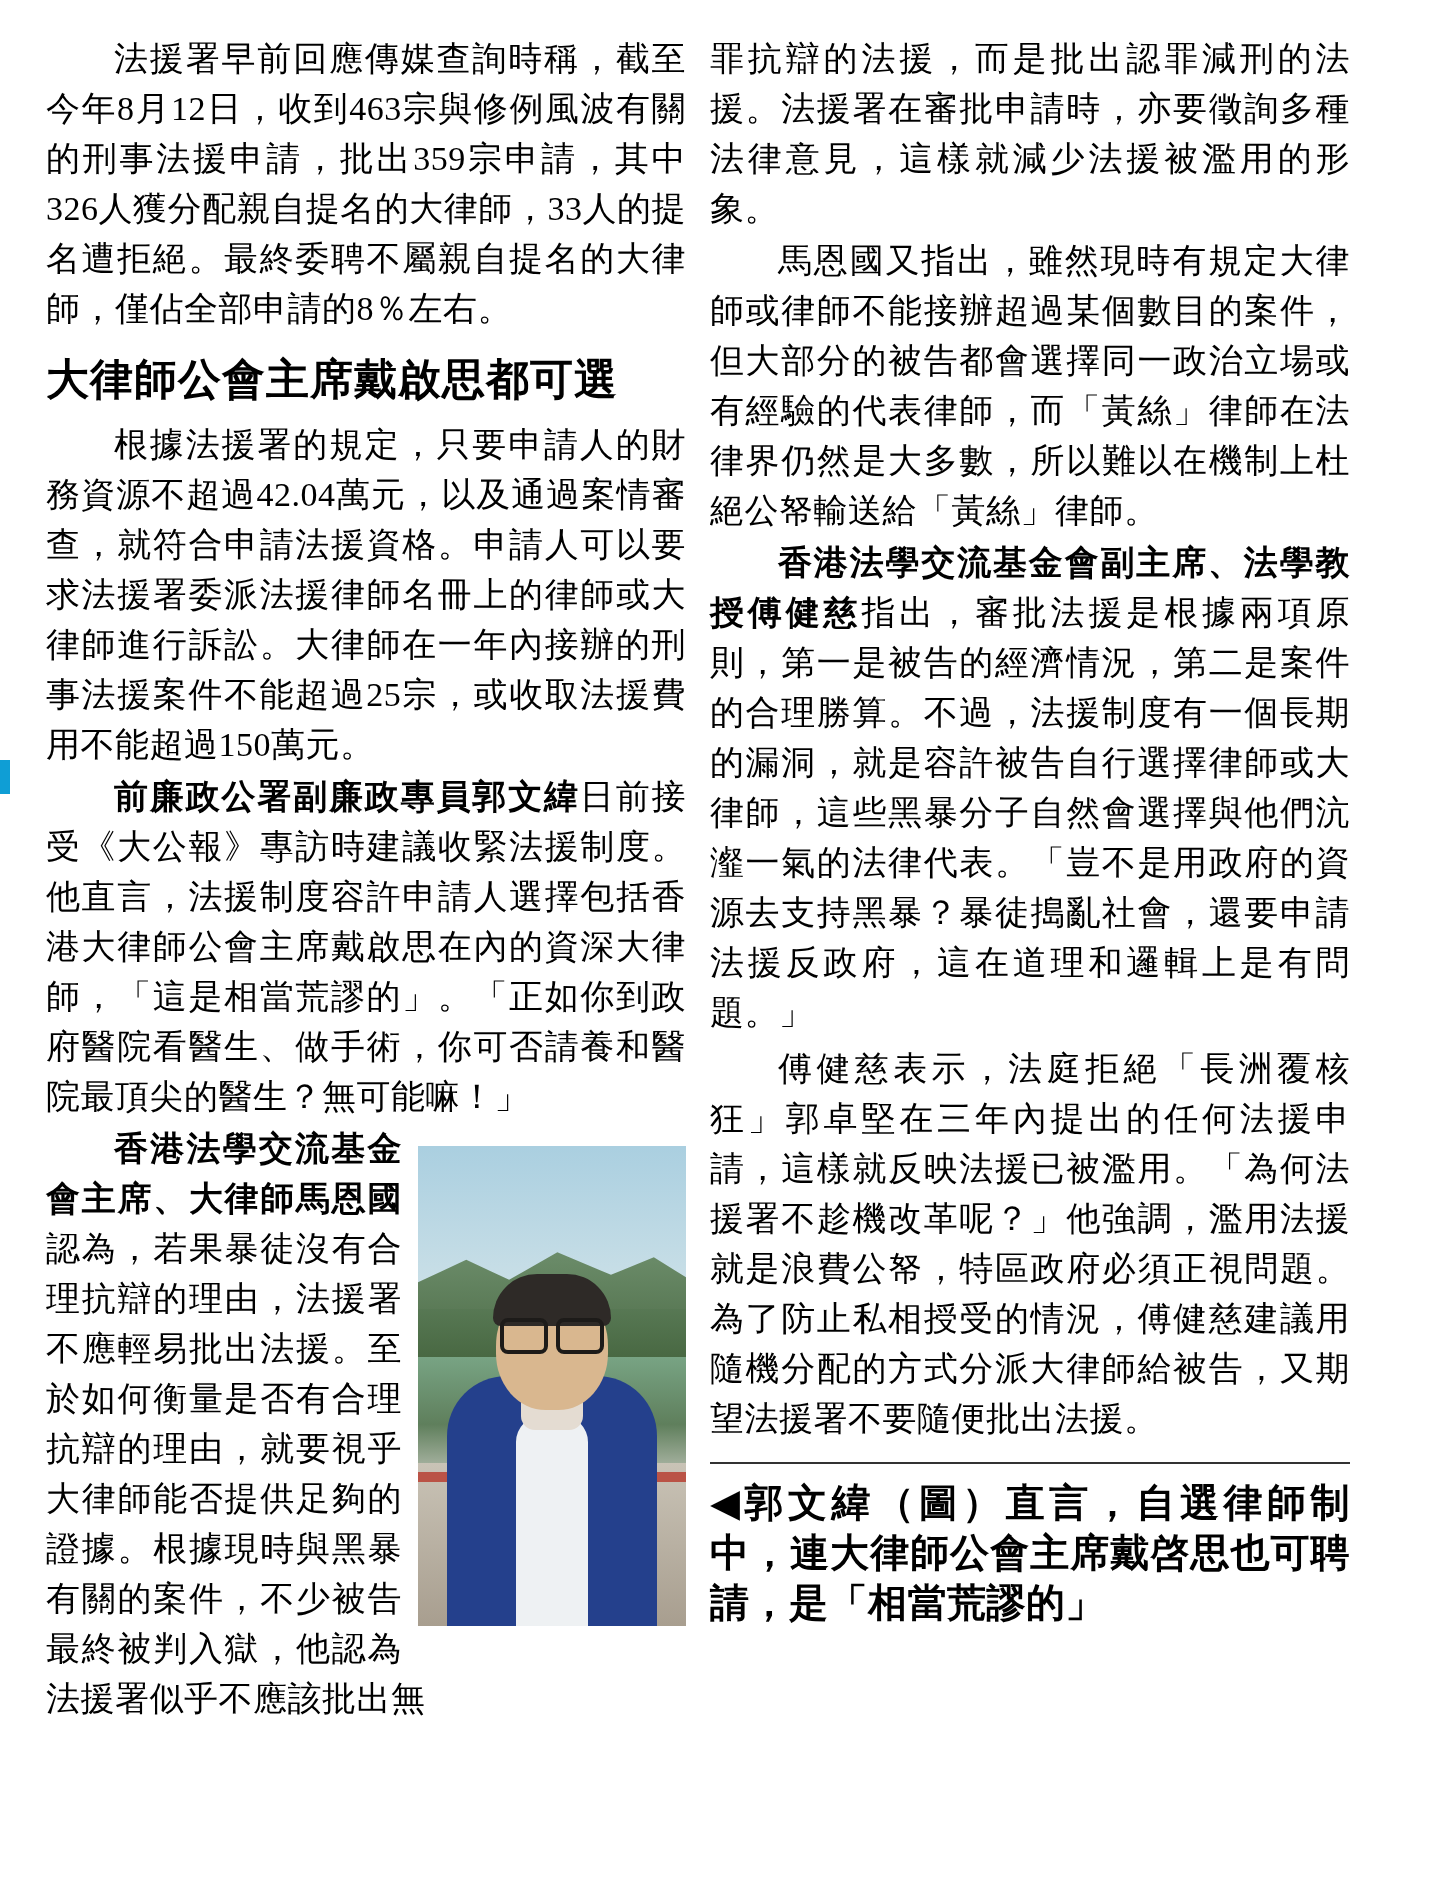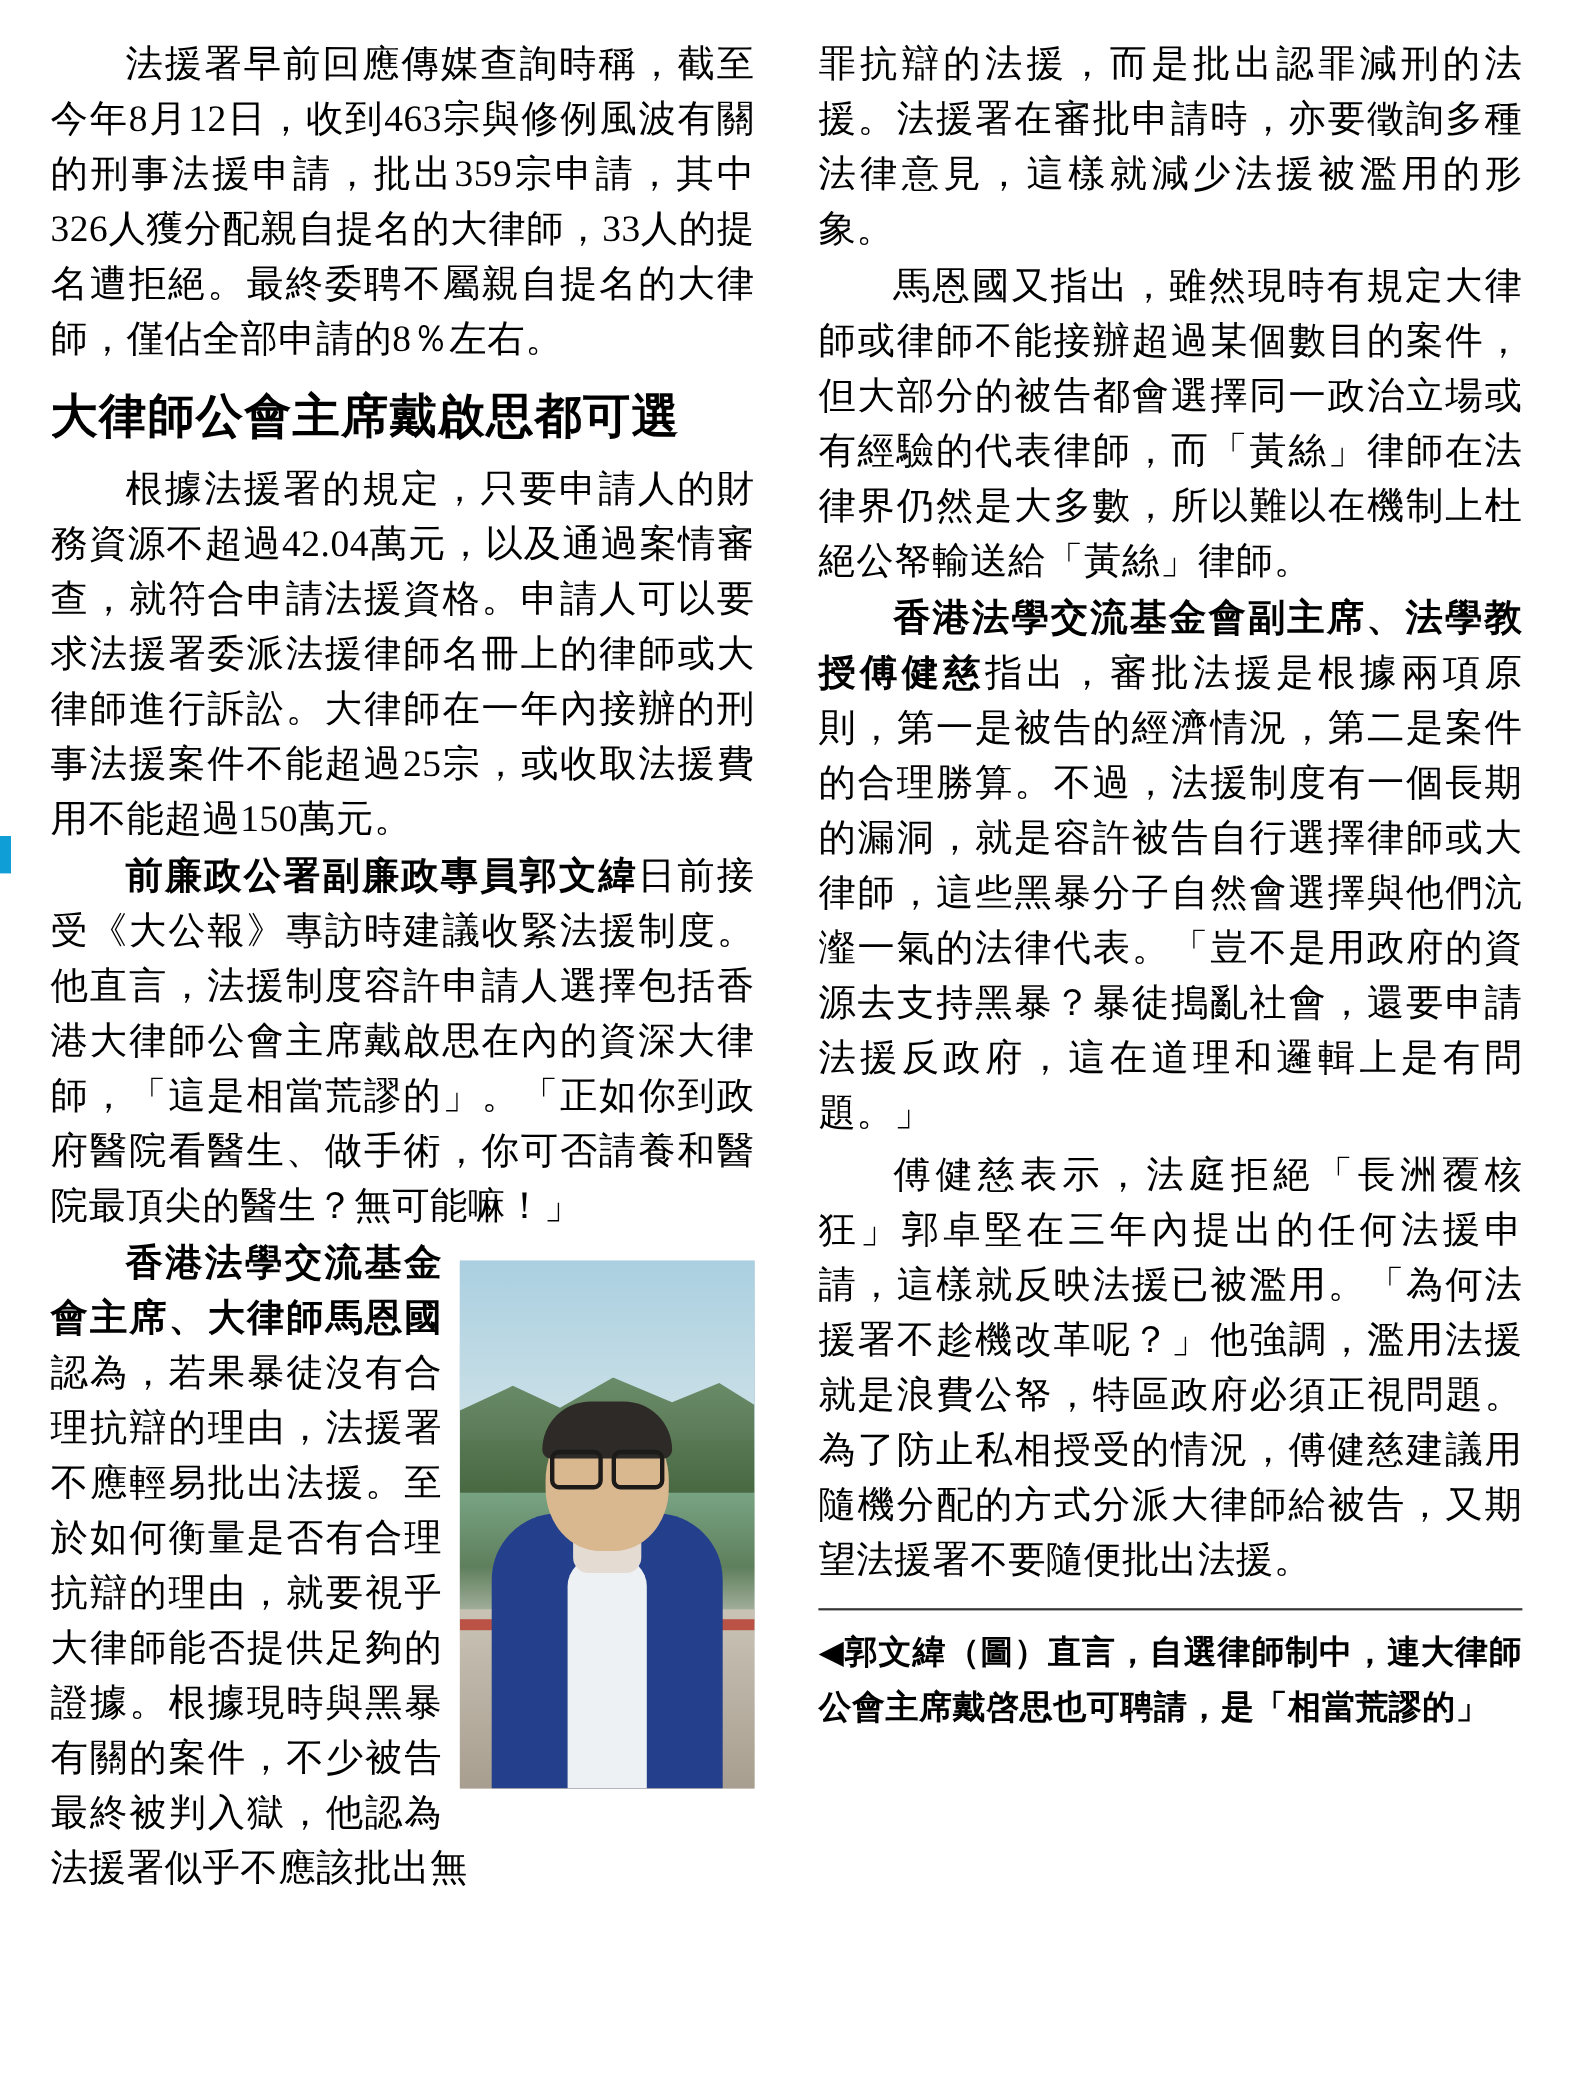--- a/index.html
+++ b/index.html
@@ -18,21 +18,21 @@
   }
   .page {
     position: relative;
     width: 1438px;
     height: 1898px;
     box-sizing: border-box;
     padding: 34px 36px 10px 46px;
   }
   .columns {
     display: flex;
-    gap: 58px;
+    gap: 24px;
     align-items: flex-start;
   }
   .col {
     width: 640px;
     position: relative;
   }
   p {
     margin: 0 0 2px 0;
     font-size: 34px;
     line-height: 50px;
@@ -135,21 +135,21 @@
   }
   .photo .glasses:before { left: 0; }
   .photo .glasses:after { right: 0; }
   .caption-rule {
     border: 0;
     border-top: 2px solid #333;
     margin: 18px 0 14px 0;
   }
   .caption {
     font-weight: bold;
-    font-size: 30px;
+    font-size: 39px;
     line-height: 50px;
     text-align: justify;
     text-justify: inter-ideograph;
     margin: 0;
   }
   .right-lower {
     margin-top: 6px;
   }
   .edge-mark {
     position: absolute;

